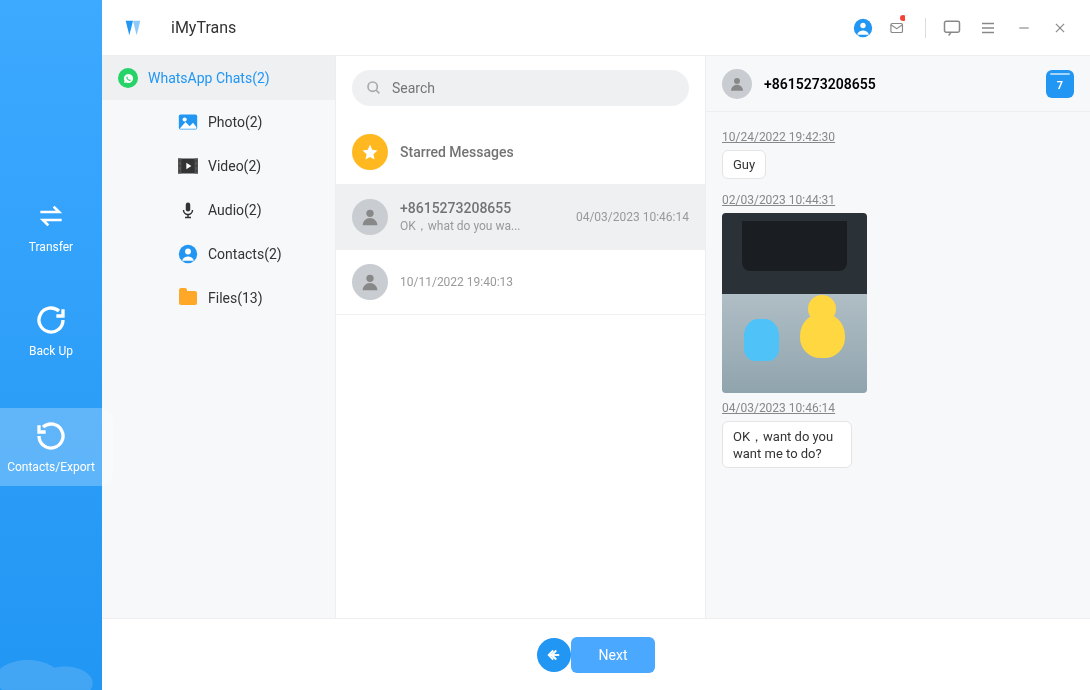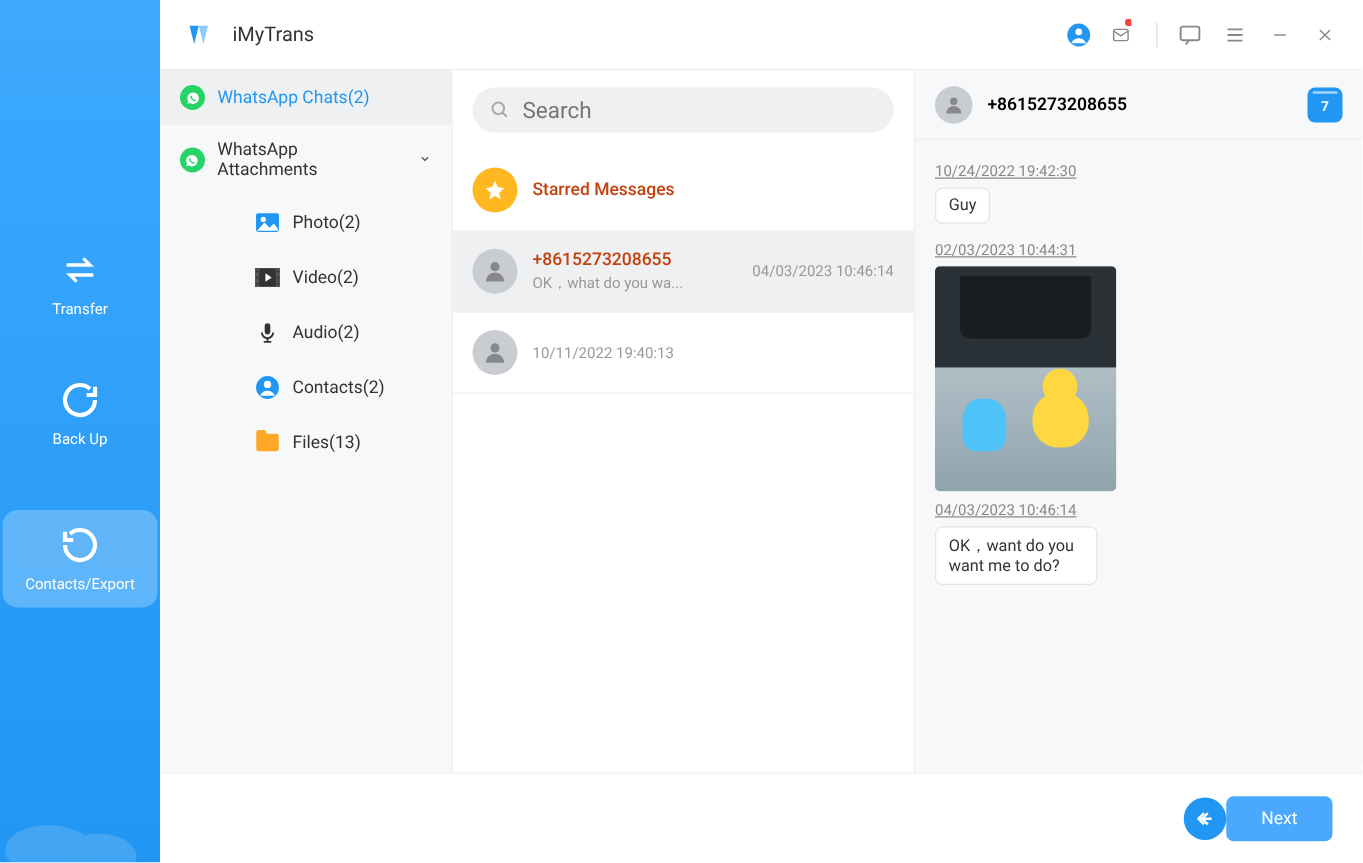--- a/index.html
+++ b/index.html
@@ -1,73 +1,73 @@
 <!DOCTYPE html>
 <html><head>
   <meta charset="utf-8">
   <style>
     * { margin: 0; padding: 0; box-sizing: border-box; font-family: -apple-system, BlinkMacSystemFont, "Segoe UI", Roboto, sans-serif; }
     body { width: 1090px; height: 690px; background: #fff; display: flex; overflow: hidden; }
     
-    .left-rail { width: 128px; background: linear-gradient(180deg, #3da9ff 0%, #2196f3 100%); display: flex; flex-direction: column; align-items: center; padding-top: 200px; color: #fff; position: relative; }
+    .left-rail { width: 102px; background: linear-gradient(180deg, #3da9ff 0%, #2196f3 100%); display: flex; flex-direction: column; align-items: center; padding-top: 200px; color: #fff; position: relative; }
     .rail-item { display: flex; flex-direction: column; align-items: center; gap: 8px; margin-bottom: 50px; cursor: pointer; }
     .rail-item.active { background: rgba(255,255,255,0.25); border-radius: 12px; padding: 12px 18px; }
     .rail-item svg { width: 32px; height: 32px; }
     .rail-item span { font-size: 12px; }
     .cloud-decoration { position: absolute; bottom: 0; left: 0; width: 100%; height: 60px; opacity: 0.15; }
     
     .main-area { flex: 1; display: flex; flex-direction: column; }
     
     .titlebar { height: 56px; display: flex; align-items: center; padding: 0 20px; border-bottom: 1px solid #eee; }
-    .logo { display: flex; align-items: center; gap: 16px; font-size: 16px; color: #333; }
+    .logo { display: flex; align-items: center; gap: 27px; font-size: 16px; color: #333; }
     .logo-mark { display: inline-flex; }
     .titlebar-spacer { flex: 1; }
     .titlebar-icons { display: flex; align-items: center; gap: 16px; }
     .titlebar-icon { width: 20px; height: 20px; display: flex; align-items: center; justify-content: center; color: #888; cursor: pointer; }
     .titlebar-icon.accent { color: #2196f3; }
     .titlebar-divider { width: 1px; height: 20px; background: #ddd; }
     
     .content { flex: 1; display: flex; min-height: 0; }
     
     .sidebar { width: 234px; background: #f7f8fa; border-right: 1px solid #eee; padding-top: 0; }
     .sidebar-item { display: flex; align-items: center; gap: 10px; padding: 12px 16px; font-size: 14px; color: #333; cursor: pointer; }
     .sidebar-item.active { background: #eef0f2; color: #2196f3; }
     .sidebar-item .icon { width: 20px; height: 20px; display: flex; align-items: center; justify-content: center; }
     .sidebar-item.sub { padding-left: 76px; }
     .chevron { margin-left: 4px; }
     
     .wa-icon { width: 18px; height: 18px; border-radius: 50%; background: #25d366; display: flex; align-items: center; justify-content: center; }
     
     .chat-list { width: 370px; border-right: 1px solid #eee; display: flex; flex-direction: column; }
     .search-bar { margin: 14px 16px; background: #eef0f2; border-radius: 20px; height: 36px; display: flex; align-items: center; padding: 0 14px; gap: 10px; color: #999; }
-    .search-bar input { border: none; background: transparent; outline: none; flex: 1; font-size: 18px; color: #404040; }
+    .search-bar input { border: none; background: transparent; outline: none; flex: 1; font-size: 14px; color: #404040; }
     
     .chat-item { display: flex; align-items: center; padding: 14px 16px; gap: 12px; border-bottom: 1px solid #f0f0f0; cursor: pointer; }
     .chat-item.starred { }
     .chat-item.selected { background: #eef0f2; }
     .chat-avatar { width: 36px; height: 36px; border-radius: 50%; background: #c9cdd2; display: flex; align-items: center; justify-content: center; flex-shrink: 0; }
     .chat-avatar.star { background: #ffb820; }
     .chat-info { flex: 1; min-width: 0; }
-    .chat-title { font-size: 14px; color: #c2410c; font-weight: 500; }
+    .chat-title { font-size: 14px; color: #737373; font-weight: 500; }
     .chat-preview { font-size: 12px; color: #999; margin-top: 2px; white-space: nowrap; overflow: hidden; text-overflow: ellipsis; }
     .chat-time { font-size: 12px; color: #999; flex-shrink: 0; }
     
     .chat-detail { flex: 1; background: #f7f8fa; display: flex; flex-direction: column; }
     .detail-header { height: 56px; display: flex; align-items: center; padding: 0 16px; gap: 12px; background: #f7f8fa; border-bottom: 1px solid #eee; }
     .detail-avatar { width: 30px; height: 30px; border-radius: 50%; background: #c9cdd2; display: flex; align-items: center; justify-content: center; }
     .detail-title { font-size: 14px; font-weight: 600; flex: 1; }
     .calendar-badge { width: 28px; height: 28px; background: #2196f3; border-radius: 6px; display: flex; flex-direction: column; align-items: center; justify-content: center; color: #fff; font-size: 11px; font-weight: bold; cursor: pointer; position: relative; }
     .calendar-badge::before { content: ''; position: absolute; top: 3px; left: 4px; right: 4px; height: 2px; background: rgba(255,255,255,0.6); border-radius: 1px; }
     
     .messages { flex: 1; padding: 12px 16px; overflow-y: auto; }
     .msg-timestamp { font-size: 12px; color: #888; margin: 6px 0; text-decoration: underline; }
     .msg-bubble { background: #fff; border: 1px solid #e4e4e4; border-radius: 6px; padding: 6px 10px; font-size: 13px; color: #333; display: inline-block; max-width: 200px; margin-bottom: 8px; }
     .msg-image { width: 145px; height: 180px; border-radius: 4px; overflow: hidden; margin-bottom: 8px; background: #c6d4dc; position: relative; }
     
-    .footer { height: 72px; display: flex; align-items: center; justify-content: flex-end; padding: 0 24px; border-top: 1px solid #eee; }
+    .footer { height: 72px; display: flex; align-items: center; justify-content: center; padding: 0 24px; border-top: 1px solid #eee; }
     .back-btn { width: 34px; height: 34px; border-radius: 50%; background: #2196f3; display: flex; align-items: center; justify-content: center; cursor: pointer; }
     .next-btn { background: #4aa9ff; color: #fff; border: none; border-radius: 6px; padding: 10px 28px; font-size: 14px; cursor: pointer; }
     .folder-icon { width: 18px; height: 14px; background: #ffa726; border-radius: 2px; position: relative; }
     .folder-icon::before { content: ''; position: absolute; top: -3px; left: 0; width: 8px; height: 4px; background: #ffa726; border-radius: 2px 2px 0 0; }
     
     
     .scene { position: absolute; inset: 0; }
     .scene .sky { position: absolute; top: 0; left: 0; right: 0; height: 45%; background: #2a3238; }
     .scene .monitor { position: absolute; top: 8px; left: 20px; right: 20px; height: 50px; background: #1a1e22; border-radius: 0 0 8px 8px; }
     .scene .desk { position: absolute; bottom: 0; left: 0; right: 0; height: 55%; background: linear-gradient(180deg,#b0bec5 0%, #90a4ae 100%); }
@@ -166,33 +166,20 @@
   <div class="content">
 
     <div class="sidebar">
       <div class="sidebar-item active">
         <span class="icon wa-icon">
           <svg width="11" height="11" viewBox="0 0 24 24" fill="#fff">
               <path d="M12 2a10 10 0 0 0-8.5 15.3L2 22l4.8-1.5A10 10 0 1 0 12 2zm4.8 14c-.3.7-1.5 1.2-2 1.2-1.8.1-3.5-1-5-2.4s-2.5-3.2-2.4-5c0-.5.5-1.7 1.2-2 .3-.1.7-.1.9.2l1 1.7c.1.3 0 .6-.2.8l-.5.5c.4 1 1 1.8 1.8 2.5.7.6 1.5 1.1 2.4 1.4l.5-.5c.2-.2.5-.3.8-.2l1.7 1c.3.2.3.6.2.9z"></path>
             </svg>
         </span>
         <span>WhatsApp Chats(2)</span>
-      </div>
-      <div class="sidebar-item">
-        <span class="icon wa-icon">
-          <svg width="11" height="11" viewBox="0 0 24 24" fill="#fff">
-              <path d="M12 2a10 10 0 0 0-8.5 15.3L2 22l4.8-1.5A10 10 0 1 0 12 2zm4.8 14c-.3.7-1.5 1.2-2 1.2-1.8.1-3.5-1-5-2.4s-2.5-3.2-2.4-5c0-.5.5-1.7 1.2-2 .3-.1.7-.1.9.2l1 1.7c.1.3 0 .6-.2.8l-.5.5c.4 1 1 1.8 1.8 2.5.7.6 1.5 1.1 2.4 1.4l.5-.5c.2-.2.5-.3.8-.2l1.7 1c.3.2.3.6.2.9z"></path>
-            </svg>
-        </span>
-        <span>WhatsApp Attachments</span>
-        <span class="chevron">
-          <svg width="10" height="10" viewBox="0 0 24 24" fill="none" stroke="#666" stroke-width="3">
-              <path d="M6 9l6 6 6-6"></path>
-            </svg>
-        </span>
       </div>
       <div class="sidebar-item sub">
         <span class="icon">
           <svg width="20" height="18" viewBox="0 0 24 20">
               <rect x="1" y="1" width="22" height="18" rx="2" fill="#2196f3"></rect>
               <circle cx="8" cy="7" r="2.5" fill="#fff"></circle>
               <path d="M2 18 L9 10 L14 15 L18 11 L22 16 V18 Z" fill="#fff"></path>
             </svg>
         </span>
         <span>Photo(2)</span>

